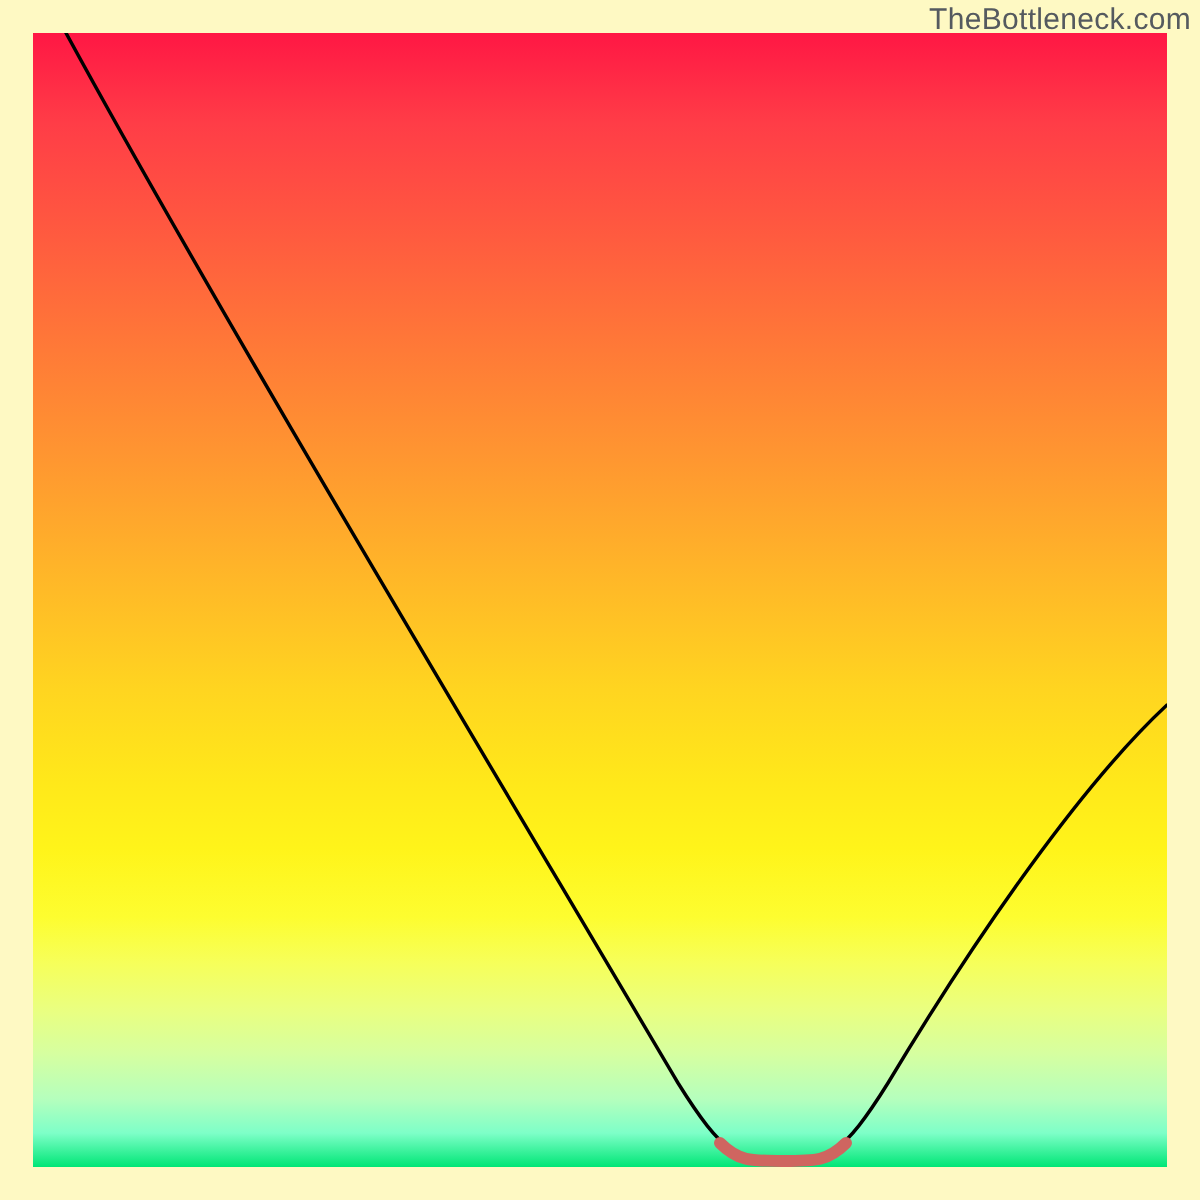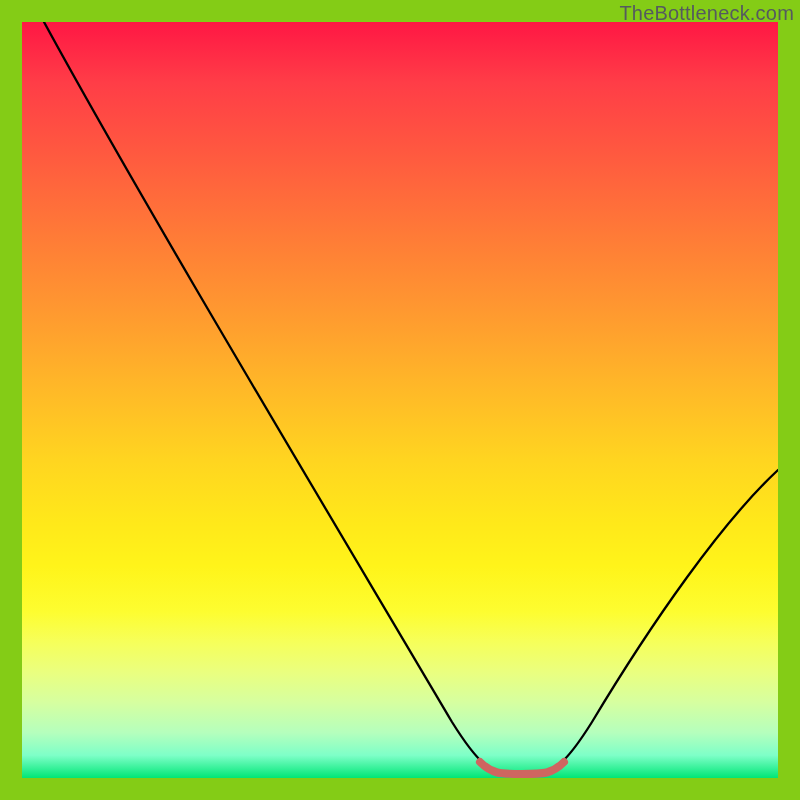--- a/index.html
+++ b/index.html
@@ -8,21 +8,21 @@
   width: 800px;
   height: 800px;
   overflow: hidden;
   background: #000;
   font-family: Arial, Helvetica, sans-serif;
 }
 .stage {
   position: relative;
   width: 800px;
   height: 800px;
-  background: #84cc16;
+  background: #fef9c3;
 }
 .inner {
   position: absolute;
   left: 22px;
   top: 22px;
   width: 756px;
   height: 756px;
 }
 .gradient {
   position: absolute;

